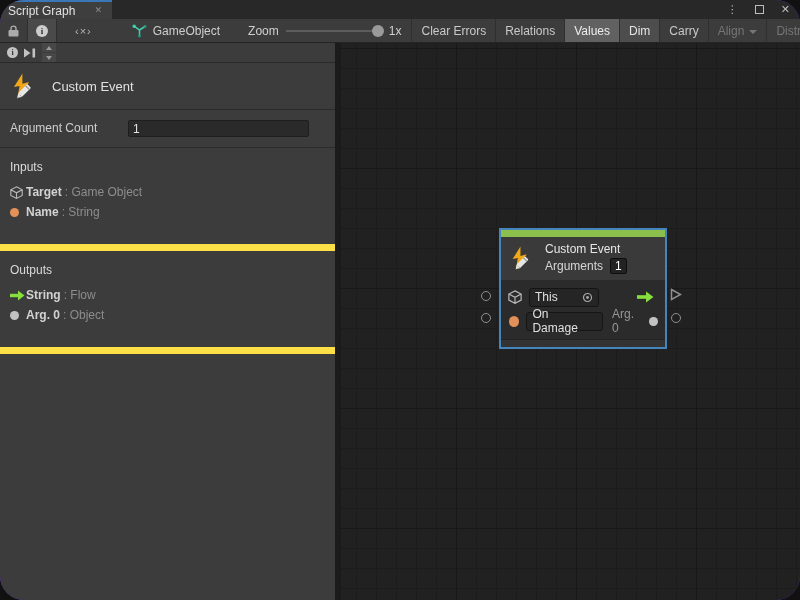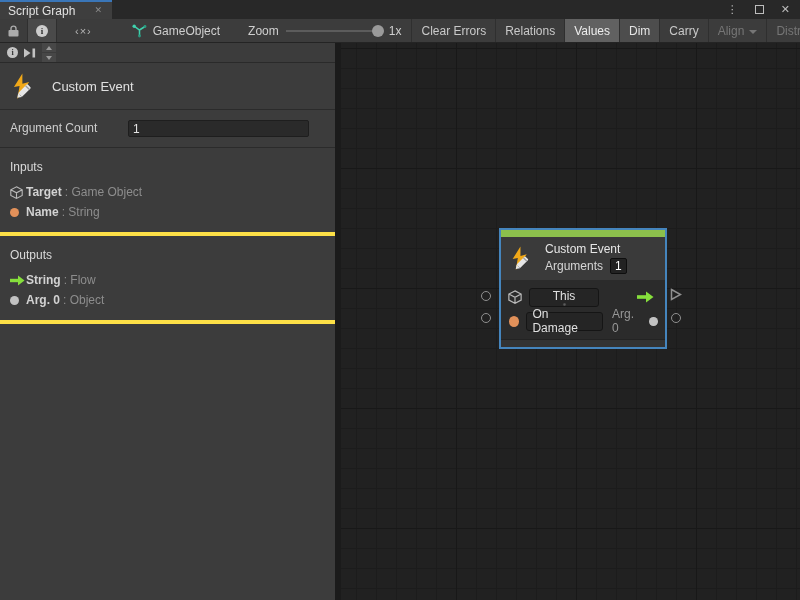--- a/index.html
+++ b/index.html
@@ -1,20 +1,20 @@
 <!DOCTYPE html>
 <html><head>
 <meta charset="utf-8">
 <style>
   * { margin:0; padding:0; box-sizing:border-box; }
   html,body { background:#111; }
   .window {
     position:relative; width:800px; height:600px; overflow:hidden;
     font-family:"Liberation Sans", sans-serif; font-size:12px; color:#cfcfcf;
-    background:#6d28d9; user-select:none;
+    background:#6d28d9; user-select:none;border-radius:24px;
   }
   
   .tabbar { position:absolute; left:0; top:0; width:800px; height:19px; background:#282828; display:flex; align-items:stretch; }
   .tab { width:112px; background:#3e3e3e; border-top:2px solid #3a76b8; display:flex; align-items:center; padding-left:8px; color:#e2e2e2; position:relative; }
   .tab-close { position:absolute; right:10px; top:3px; font-size:9px; color:#8a8a8a; }
   .win-controls { margin-left:auto; display:flex; align-items:center; gap:17px; padding-right:10px; color:#bdbdbd; }
   .kebab { font-size:11px; letter-spacing:0; }
   .maxbox { width:9px; height:9px; border:1.5px solid #bdbdbd; display:inline-block; }
   .closex { font-size:11px; }
   
@@ -42,21 +42,21 @@
   .sbtn { width:14px; height:9px; background:#474747; display:flex; align-items:center; justify-content:center; }
   .tri-up { width:0; height:0; border-left:3.5px solid transparent; border-right:3.5px solid transparent; border-bottom:4px solid #9a9a9a; }
   .tri-dn { width:0; height:0; border-left:3.5px solid transparent; border-right:3.5px solid transparent; border-top:4px solid #9a9a9a; }
   .unit-head { height:47px; display:flex; align-items:center; gap:15px; padding:0 10px; border-bottom:1px solid #2b2b2b; }
   .unit-title { font-size:13px; color:#e0e0e0; }
   .props { padding:7px 12px 8px 0; border-bottom:1px solid #2b2b2b; }
   .prow { display:flex; align-items:center; height:22px; padding:0 14px 0 10px; }
   .plabel { width:118px; color:#cfcfcf; }
   .pfield { flex:1; height:17px; background:#2a2a2a; border:1px solid #1e1e1e; border-radius:2px; color:#e3e3e3; padding:1px 4px; line-height:14px; }
   .pcheck { width:14px; height:14px; background:#2a2a2a; border:1px solid #1e1e1e; border-radius:2px; }
-  .section { padding:6px 0 10px 0; border-bottom:4px solid #fde047; }
+  .section { padding:6px 0 22px 0; border-bottom:7px solid #fde047; }
   .sec-title { padding:6px 10px 8px 10px; color:#dadada; }
   .port-row { display:flex; align-items:center; height:20px; padding:0 10px; }
   .picon { width:16px; display:flex; align-items:center; justify-content:flex-start; }
   .pname { font-weight:bold; color:#d2d2d2; margin-right:3px; }
   .ptype { color:#8d8d8d; }
   .ptype::before { content:": "; }
   .dot { border-radius:50%; display:inline-block; }
   .dot.orange { width:9px; height:9px; background:#e2915a; }
   .dot.gray { width:9px; height:9px; background:#c2c2c2; }
   
@@ -75,21 +75,21 @@
   .node { position:absolute; left:158px; top:185px; width:168px; border:2px solid #4585bd; background:#2b2b2b; }
   .node-colorbar { height:7px; background:#8cc04c; }
   .node-header { background:#3a3a3a; padding:5px 8px 6px 8px; display:flex; gap:11px; align-items:center; }
   .nh-text { display:flex; flex-direction:column; gap:2px; }
   .nh-title { color:#e6e6e6; }
   .nh-args { display:flex; align-items:center; gap:7px; color:#d6d6d6; }
   .nh-argbox { min-width:17px; height:16px; background:#222; border:1px solid #0e0e0e; border-radius:2px; color:#fff; text-align:left; padding:1px 4px; line-height:13px; }
   .node-body { padding:5px 7px 6px 7px; background:#2b2b2b; }
   .nrow { display:flex; align-items:center; height:24px; }
   .nfield { height:19px; background:#252525; border:1px solid #151515; border-radius:3px; color:#e0e0e0; display:flex; align-items:center; padding:0 5px; margin-left:7px; }
-  .nfield.this { width:70px; justify-content:space-between;flex-direction:column; }
+  .nfield.this { width:70px; justify-content:space-between; }
   .nfield.name { width:80px; }
   .arglabel { color:#979797; margin-left:9px; }
   .node-footer { height:8px; background:#333333; border-top:1px solid #232323; }
   
   .xport { position:absolute; }
   .ring { width:10px; height:10px; border:1.5px solid #8f8f8f; border-radius:50%; }
 </style>
 </head>
 <body>
 

